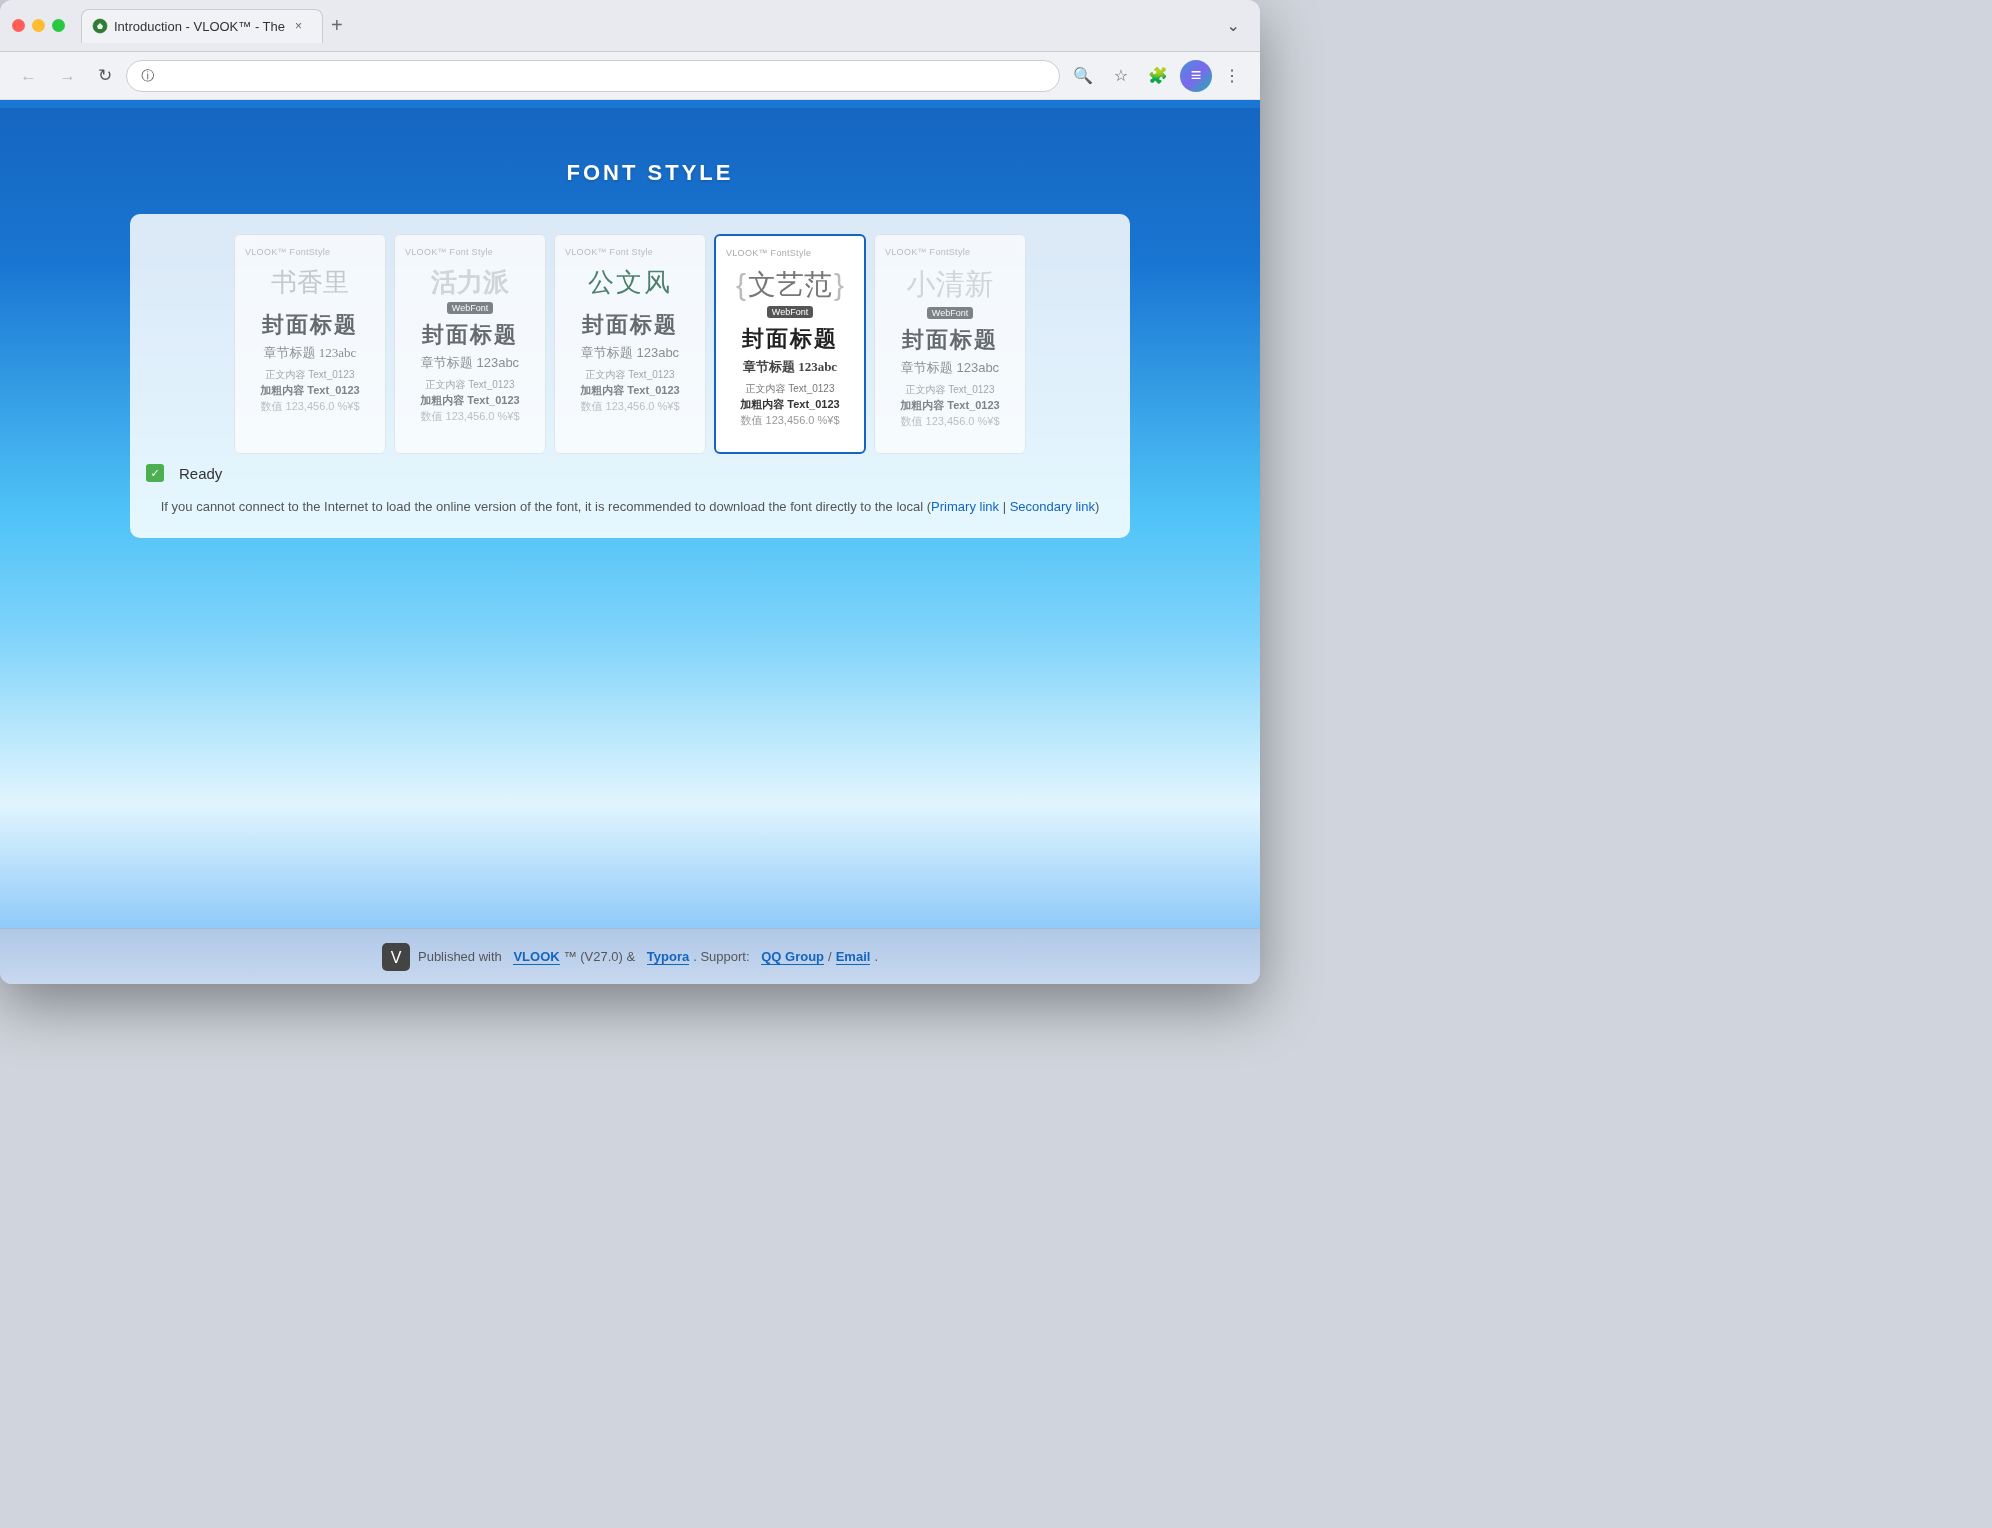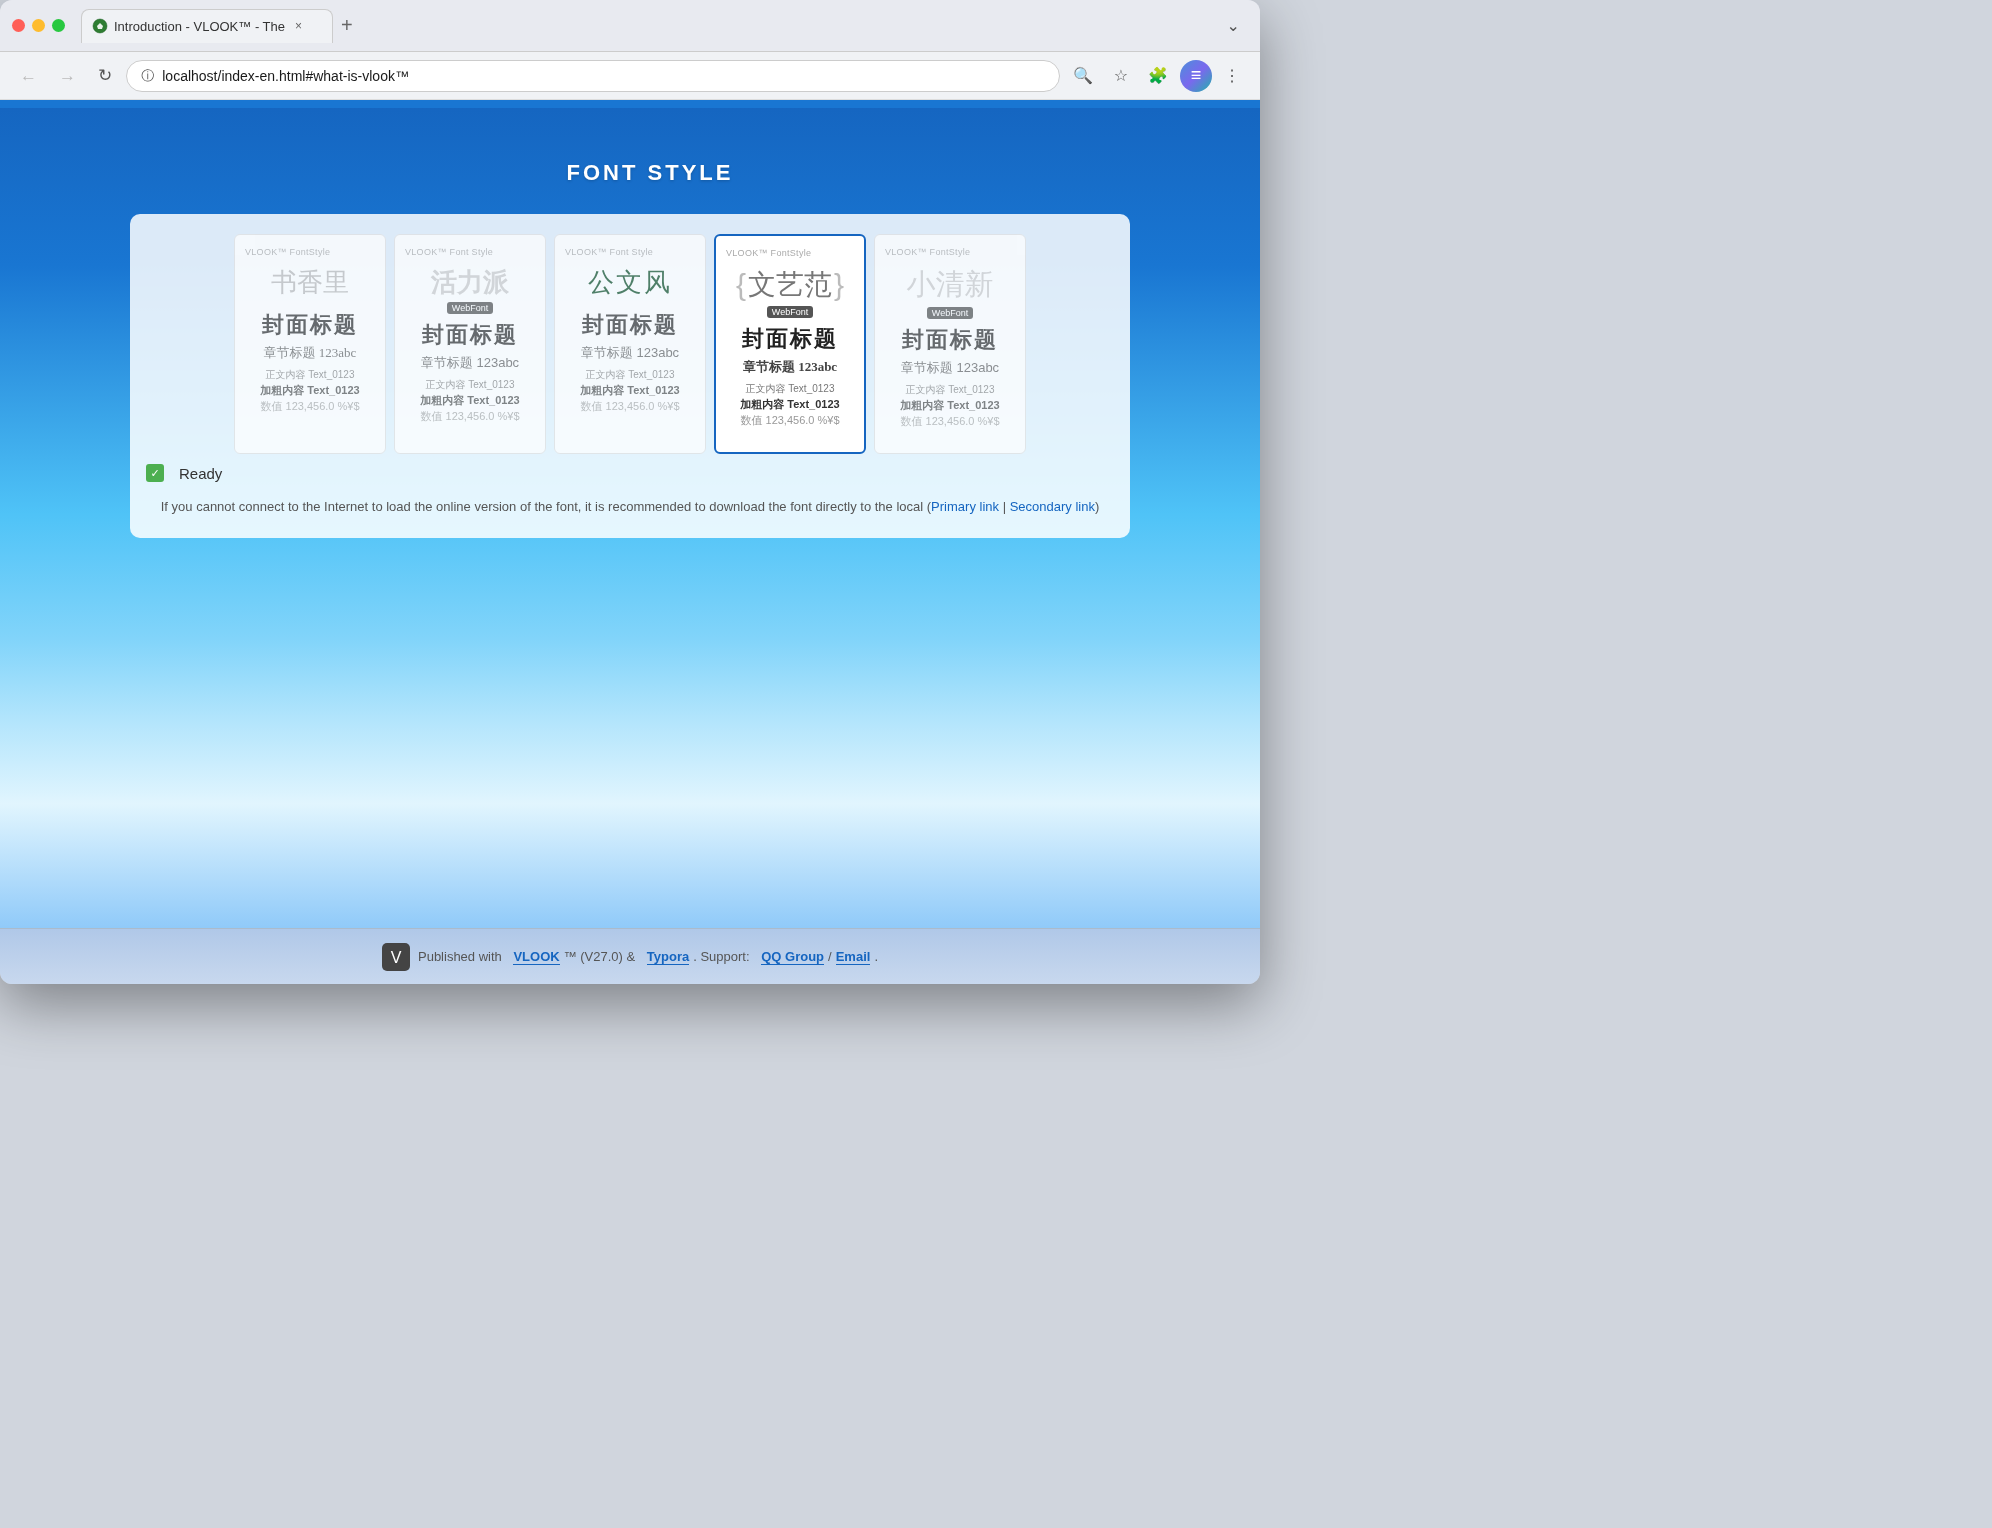--- a/index.html
+++ b/index.html
@@ -45,21 +45,21 @@
       gap: 0;
     }
     .tab {
       display: flex;
       align-items: center;
       gap: 6px;
       background: #f0f2f5;
       border: 1px solid #ccc;
       border-bottom: none;
       border-radius: 8px 8px 0 0;
-      padding: 6px 26px 6px 10px;
+      padding: 6px 16px 6px 10px;
       font-size: 13px;
       color: #333;
       height: 34px;
       min-width: 200px;
       cursor: pointer;
     }
     .tab-icon {
       width: 16px;
       height: 16px;
     }
@@ -400,21 +400,20 @@
   </button>
   <button class="nav-btn disabled">
     <span>→</span>
   </button>
   <button class="nav-btn">
     <span>↻</span>
   </button>
 
   <div class="address-bar">
     <span class="lock-icon">ⓘ</span>
-    <span class="address-text">localhost/index-en.html#what-is-vlook™</span>
   </div>
 
   <div class="nav-actions">
     <button class="nav-action-btn">
       <span>🔍</span>
     </button>
     <button class="nav-action-btn">
       <span>☆</span>
     </button>
     <button class="nav-action-btn">

